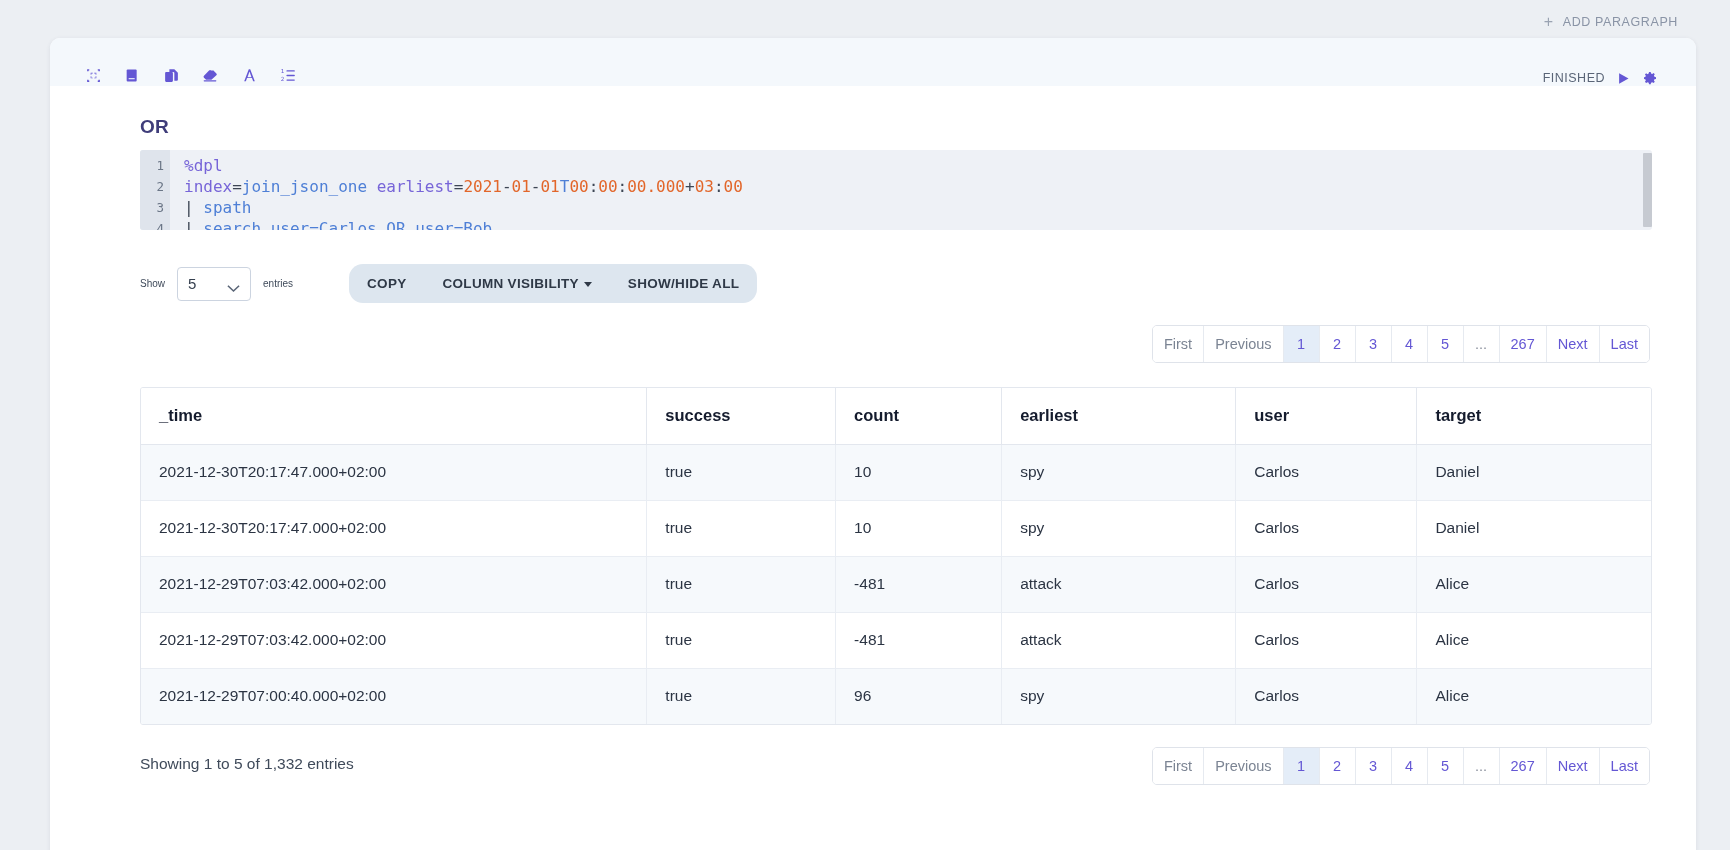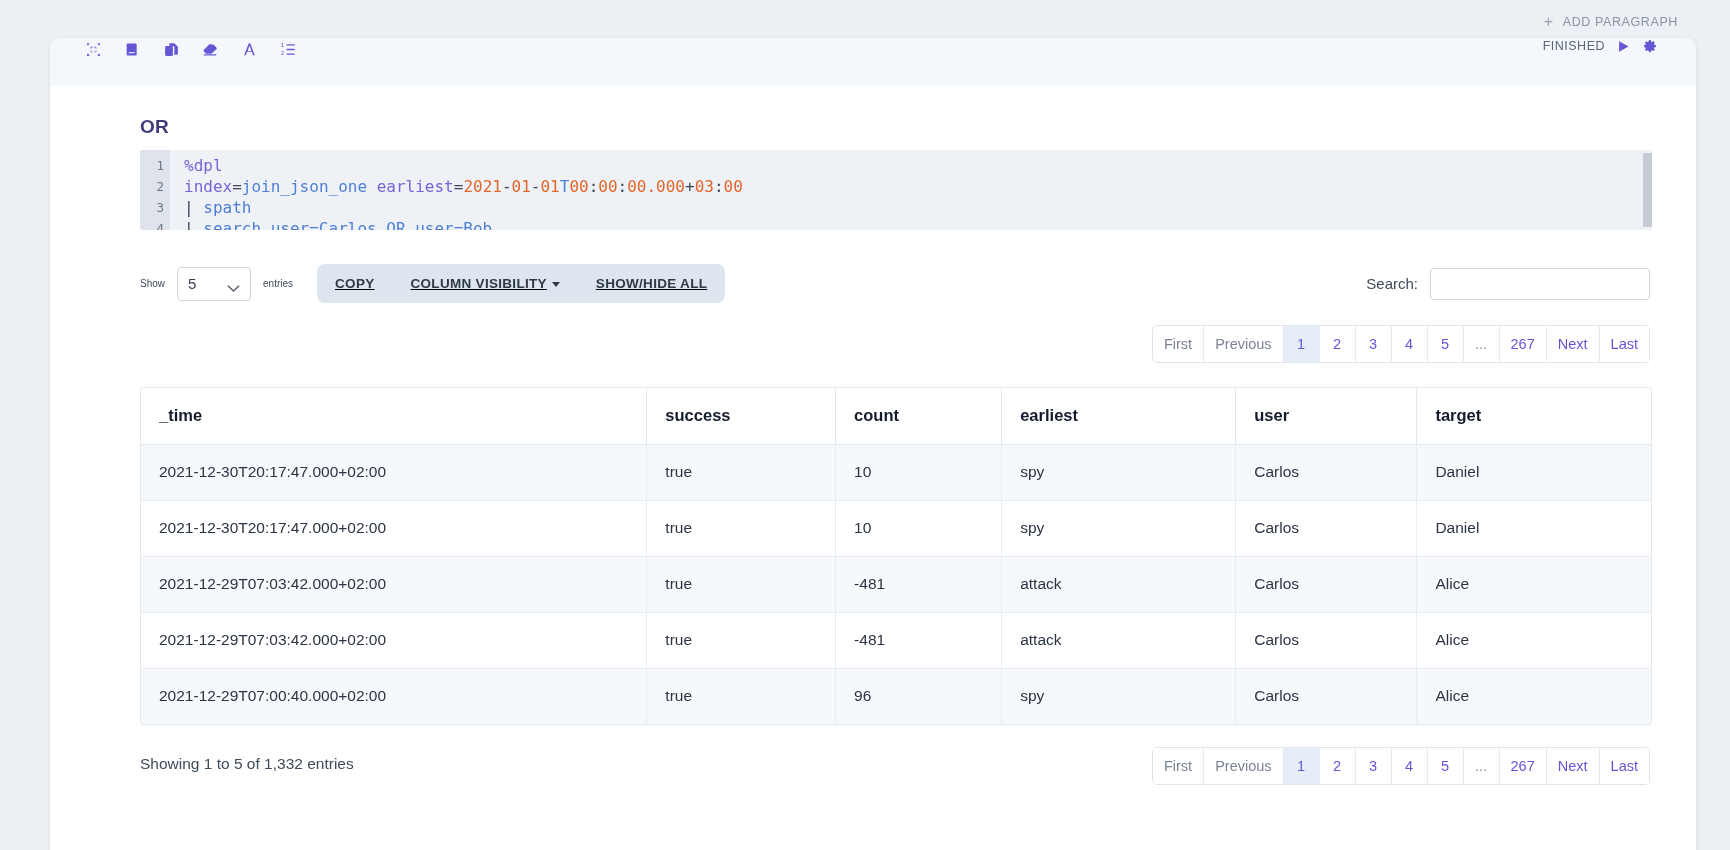--- a/index.html
+++ b/index.html
@@ -47,21 +47,21 @@
     background: #ffffff;
     border-radius: 10px 10px 0 0;
     box-shadow: 0 1px 4px rgba(45,60,90,0.10);
     overflow: hidden;
   }
 
   .card-header {
     height: 48px;
     background: #f4f8fc;
     display: flex;
-    align-items: flex-start;
+    align-items: flex-end;
     justify-content: space-between;
     padding: 0 38px 0 32px;
     gap: 6px;
   }
 
   .tool-icons { display: flex; align-items: center; gap: 17px; }
   .tool-icons .ticon {
     width: 22px; height: 22px;
     display: flex; align-items: center; justify-content: center;
     cursor: pointer;
@@ -173,25 +173,24 @@
     cursor: pointer;
   }
   .length-select .chev {
     position: absolute;
     right: 11px; top: 12px;
     pointer-events: none;
   }
 
   .btn-group {
     display: flex;
-    margin-left: 24px;
+    margin-left: 56px;
     background: #dde6ef;
-    border-radius: 8px;
-    overflow: hidden;
-    text-decoration: underline;
+    border-radius: 14px;
+    overflow: hidden;
   }
   .btn-group button {
     border: none;
     background: transparent;
     font-family: "Liberation Sans", sans-serif;
     font-size: 13.5px;
     font-weight: bold;
     letter-spacing: 0.3px;
     color: #2f3947;
     padding: 12px 18px;
@@ -417,24 +416,20 @@
         </span>
         <span class="entries-label">entries</span>
 
         <span class="btn-group" id="btn-group">
             <button><span>COPY</span></button>
             <button><span>COLUMN VISIBILITY</span><span class="caret-down"></span></button>
             <button><span>SHOW/HIDE ALL</span></button>
           </span>
       </div>
 
-      <div class="search-wrap">
-        <label>Search:</label>
-        <input type="text" id="search-input" placeholder="" style="">
-      </div>
     </div>
 
     <div class="pag-row top">
       <div class="pagination" id="pag-top">
           <div class="pg disabled">First</div>
           <div class="pg disabled">Previous</div>
           <div class="pg active">1</div>
           <div class="pg">2</div>
           <div class="pg">3</div>
           <div class="pg">4</div>

